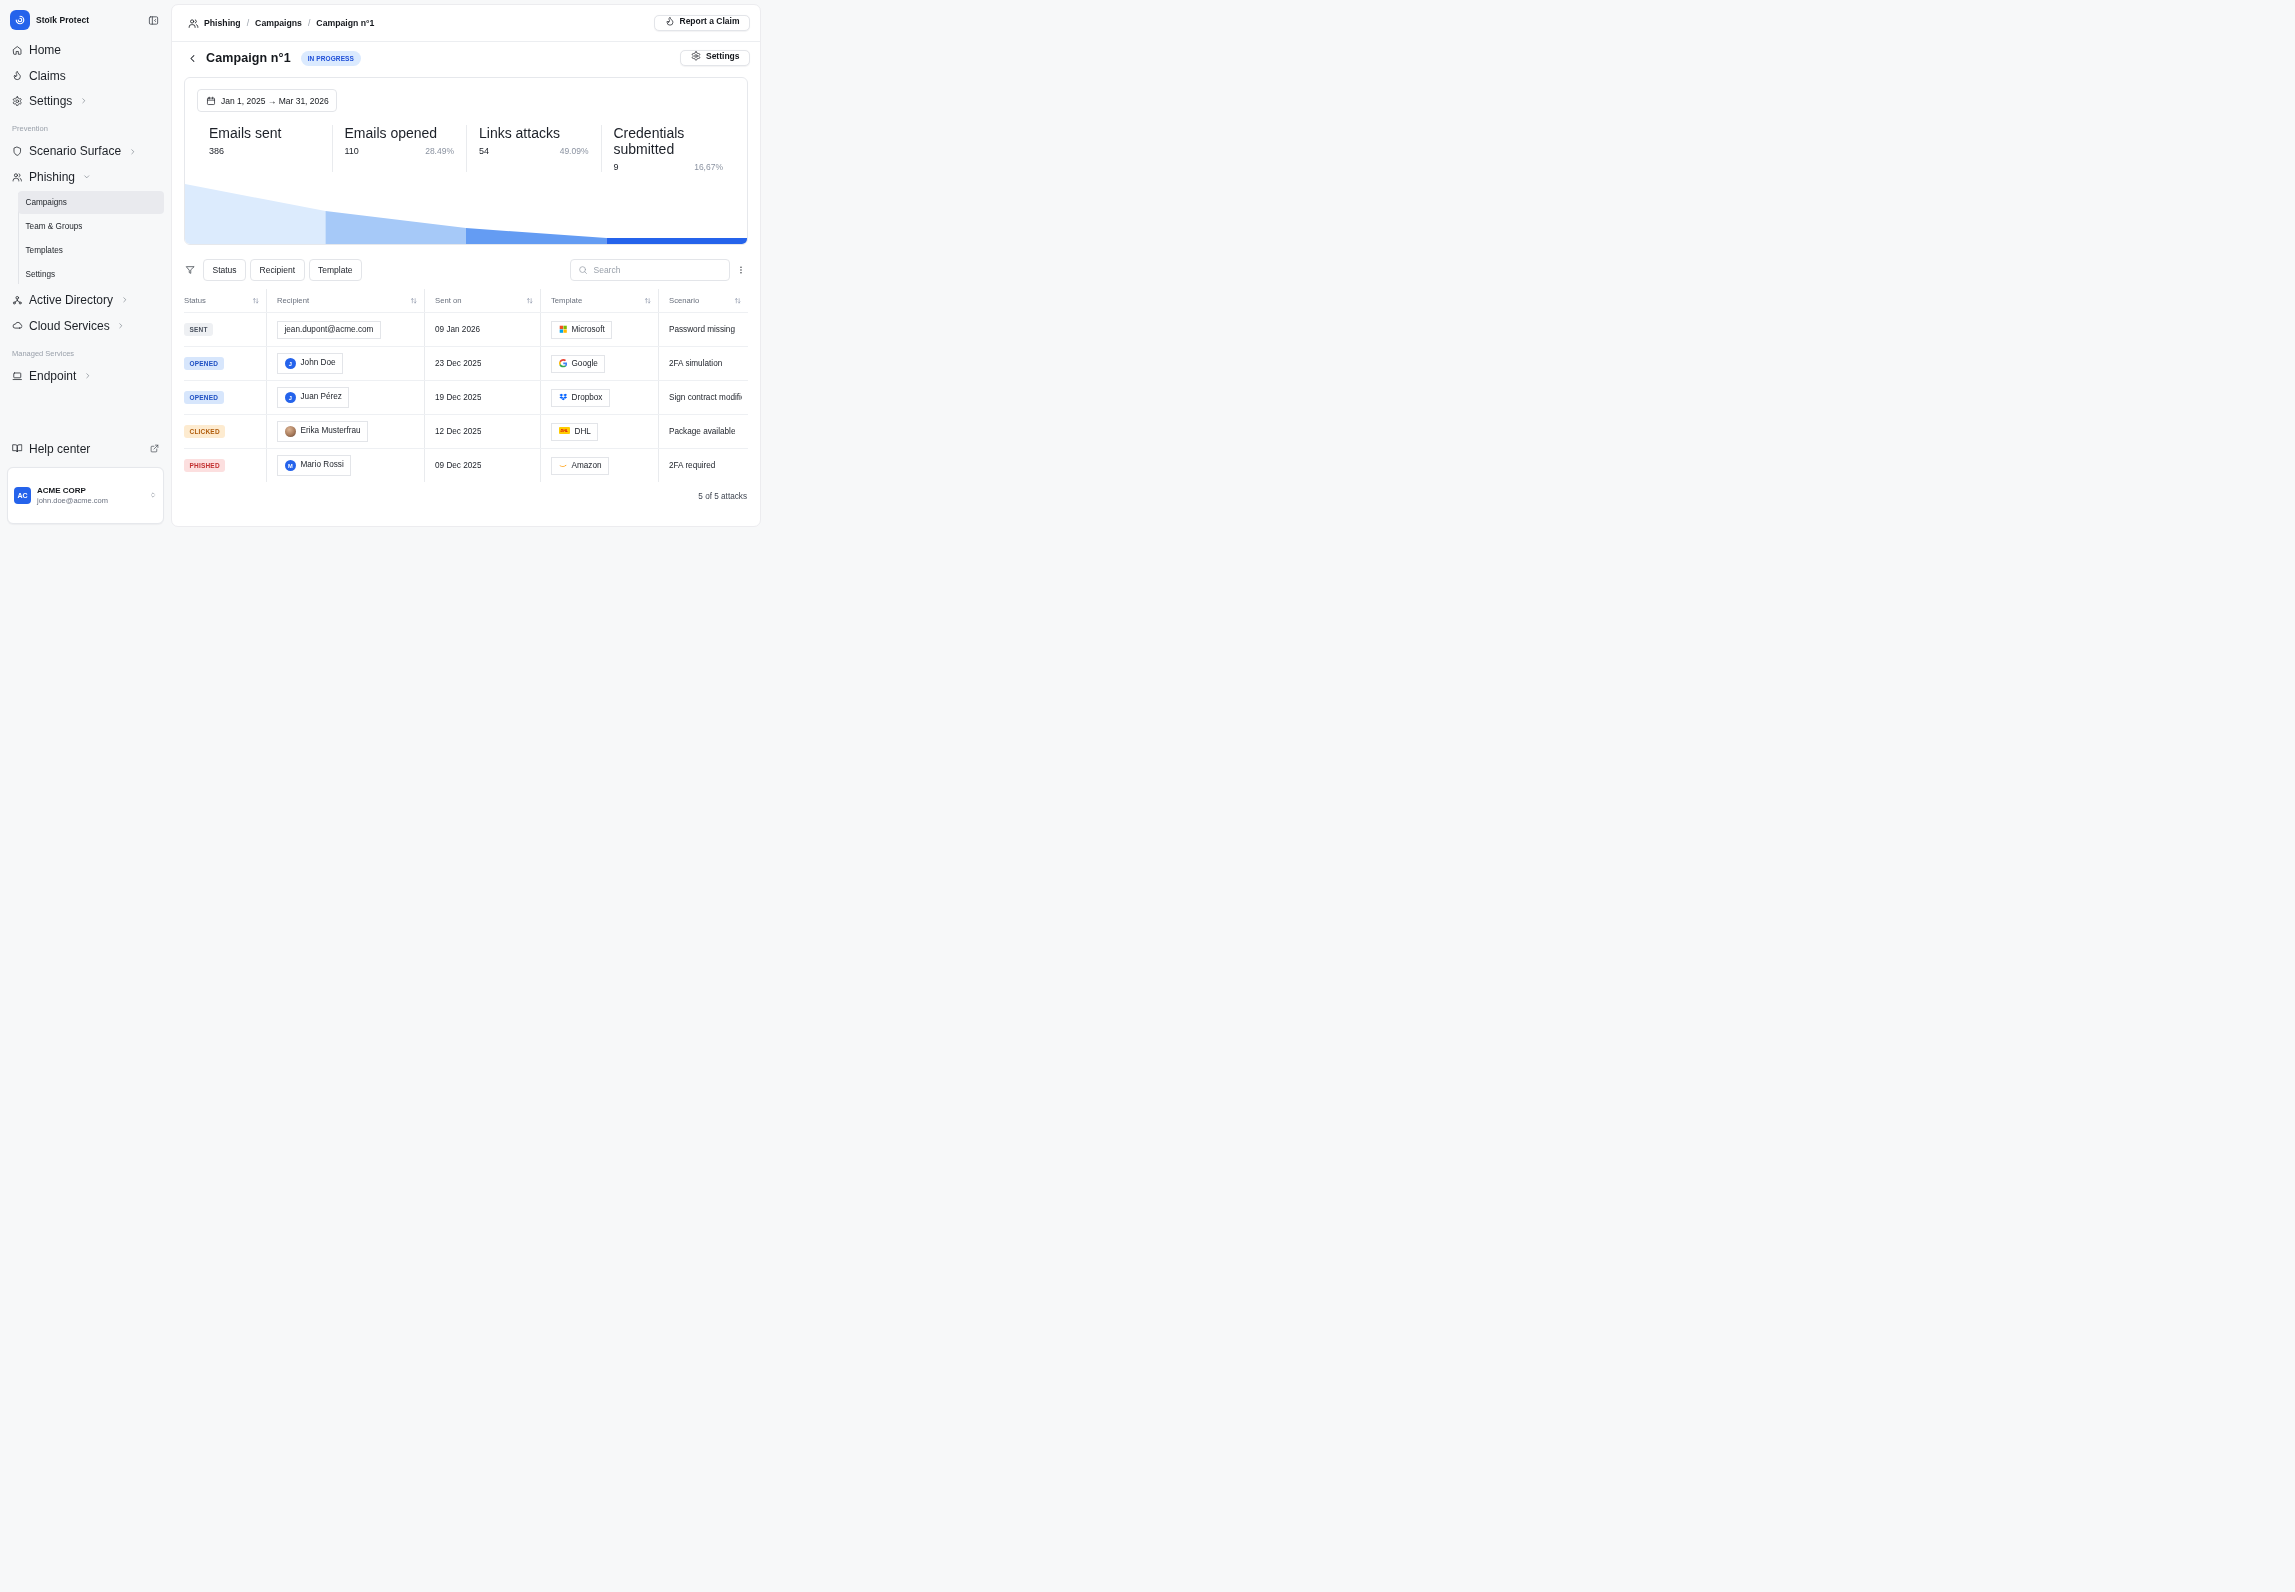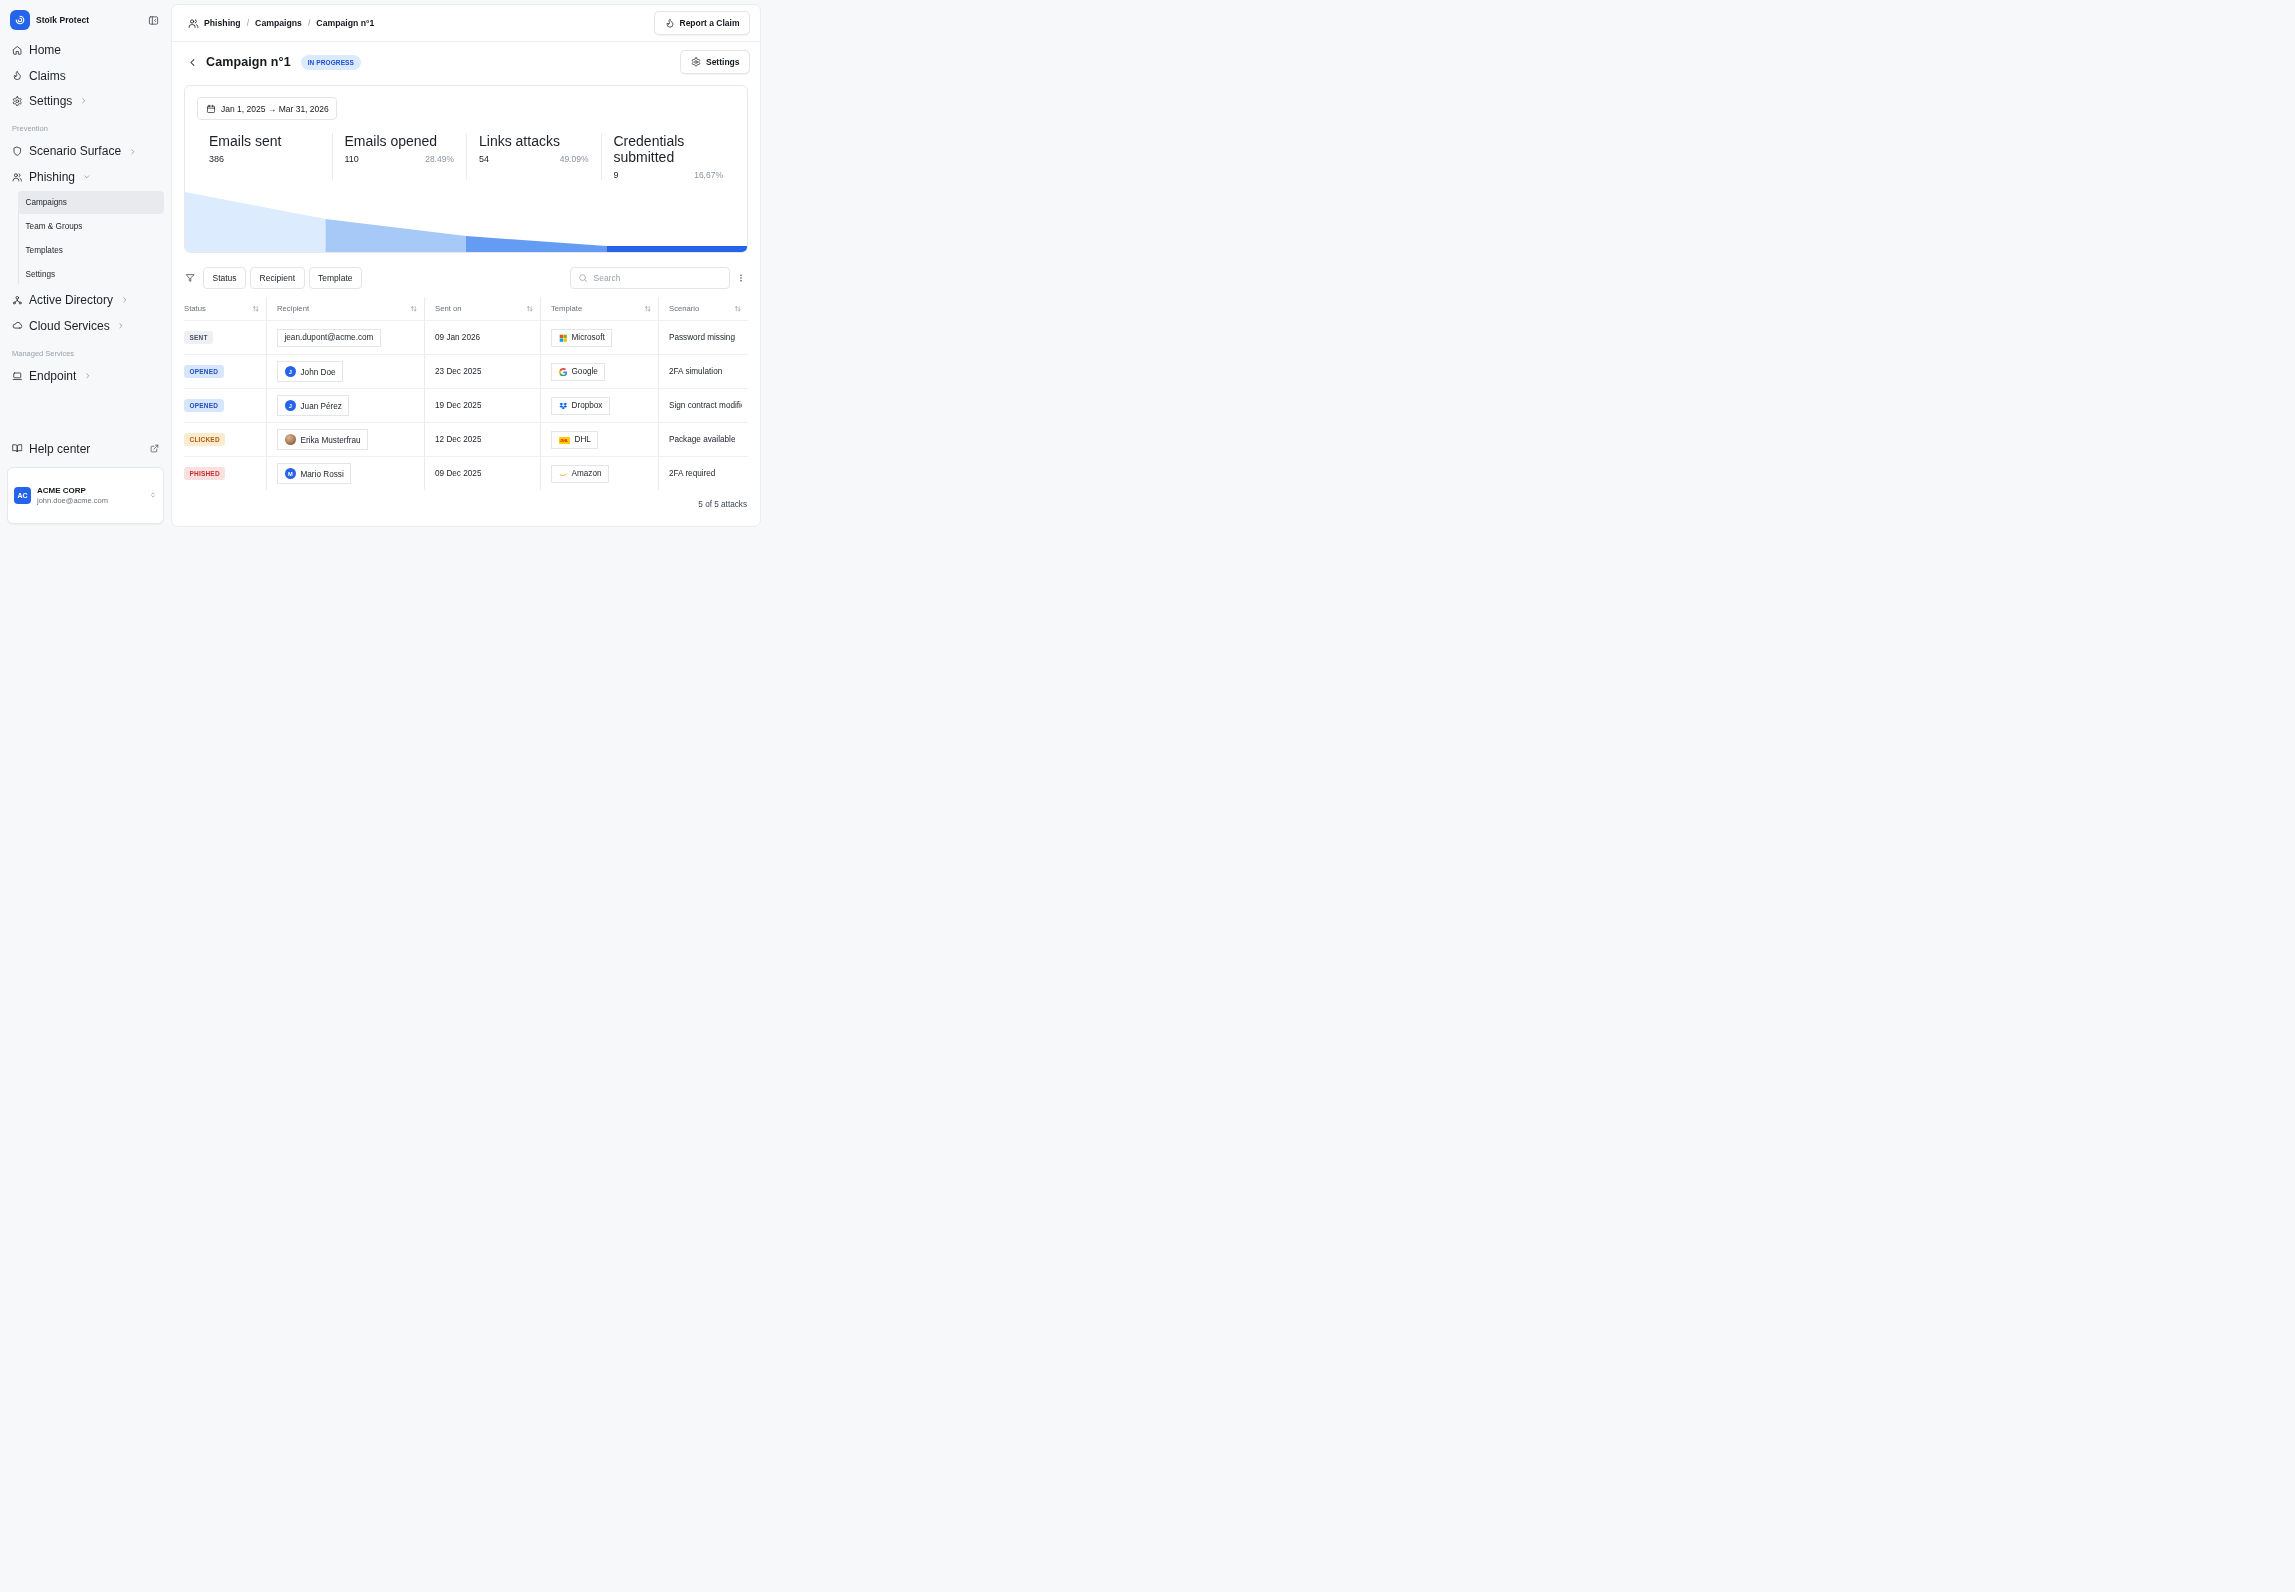--- a/index.html
+++ b/index.html
@@ -33,21 +33,21 @@
   .account-name{font-size:8px;font-weight:700;color:#15181d}
   .account-email{font-size:7.5px;color:#6b7280;margin-top:1.5px}
   svg.updn{width:8px;height:8px;margin-left:auto;color:#8b919c}
 
   
   .main{flex:1;min-width:0;margin:4px 4px 4px 0;background:#fff;border:0.5px solid #ececef;border-radius:7px;display:flex;flex-direction:column;overflow:hidden}
   .topbar{display:flex;align-items:center;justify-content:space-between;min-height:37px;padding:0 10px 0 16px;border-bottom:0.5px solid #eceef1}
   .breadcrumb{display:flex;align-items:center;gap:5px;font-size:8.7px;font-weight:600;color:#15181d}
   svg.bc-icon{width:11px;height:11px;color:#15181d}
   .breadcrumb .sep{color:#9aa1ab;font-weight:400;padding:0 1px}
-  .btn{display:inline-flex;align-items:center;gap:5px;height:24px;padding:0 9.5px;background:#fff;border:0.5px solid #e3e5e9;border-radius:5px;font-size:8.5px;font-weight:600;color:#15181d;box-shadow:0 0.5px 1px rgba(16,24,40,.05)}
+  .btn{display:inline-flex;gap:5px;height:16px;padding:0 9.5px;background:#fff;border:0.5px solid #e3e5e9;border-radius:5px;font-size:8.5px;font-weight:600;color:#15181d;box-shadow:0 0.5px 1px rgba(16,24,40,.05)}
   svg.bi{width:10px;height:10px;color:#23262c}
   .title-row{display:flex;align-items:center;gap:6px;padding:8px 10px 4px 13px}
   .back-btn{background:none;border:none;color:#2a2e35;display:flex;padding:2px}
   .page-title{font-size:12.5px;font-weight:700;letter-spacing:0.1px;color:#15181d}
   .status-pill{background:#dbeafe;color:#1d4ed8;font-size:6.5px;font-weight:600;letter-spacing:0.1px;padding:4px 7px;border-radius:498px;margin-left:4px}
   .settings-btn{margin-left:auto}
   .content{padding:7px 12px 0;display:flex;flex-direction:column;flex:1;min-height:0;overflow:hidden}
 
   
   .stats-card{border:0.5px solid #e6e8ec;border-radius:6px;overflow:hidden;flex:0 0 auto}
@@ -81,21 +81,21 @@
   svg.sort{width:7.5px;height:7.5px;color:#969db0}
   .trow{border-top:0.5px solid #eef0f3}
   .td{display:flex;align-items:center;min-height:33px;padding:0 6px 0 10px;overflow:hidden;white-space:nowrap}
   .td:first-child{padding-left:0}
   .cell-text{font-size:8.2px;color:#1c2028;overflow:hidden}
   .badge{font-size:6.5px;font-weight:600;letter-spacing:0.2px;padding:3px 5.5px;border-radius:3px}
   .badge.sent{background:#eef0f3;color:#4a515e}
   .badge.opened{background:#d7e6fc;color:#1e4fc2}
   .badge.clicked{background:#fdebd0;color:#b05c0c}
   .badge.phished{background:#fcdfdf;color:#c23030}
-  .pill{display:inline-flex;align-items:flex-end;gap:4.5px;border:0.5px solid #e3e5e9;border-radius:0;padding:3.5px 6.5px;font-size:8.2px;background:#fff;color:#1c2028;max-width:100%;overflow:hidden}
+  .pill{display:inline-flex;align-items:flex-start;gap:4.5px;border:0.5px solid #e3e5e9;border-radius:0;padding:3.5px 6.5px;font-size:8.2px;background:#fff;color:#1c2028;max-width:100%;overflow:hidden}
   .avatar{width:11.5px;height:11.5px;border-radius:50%;background:#2563eb;color:#fff;font-size:5.7px;font-weight:700;display:flex;align-items:center;justify-content:center}
   .avatar.photo{background:radial-gradient(circle at 38% 32%,#dcb494 0%,#a97c5c 55%,#5e4233 100%)}
   .tpl-logo{width:8.5px;height:8.5px}
   .dhl{width:11.5px;height:7px;background:#ffcc00;border-radius:1px;color:#d40511;font-size:3.7px;font-weight:700;font-style:italic;display:flex;align-items:center;justify-content:center;letter-spacing:-0.1px}
   .tfoot{display:flex;justify-content:flex-end;padding:10px 1px 5px;font-size:8.2px;color:#3f4550}
 </style>
 </head>
 <body>
 
 <svg width="0" height="0" style="position:absolute" aria-hidden="true">

